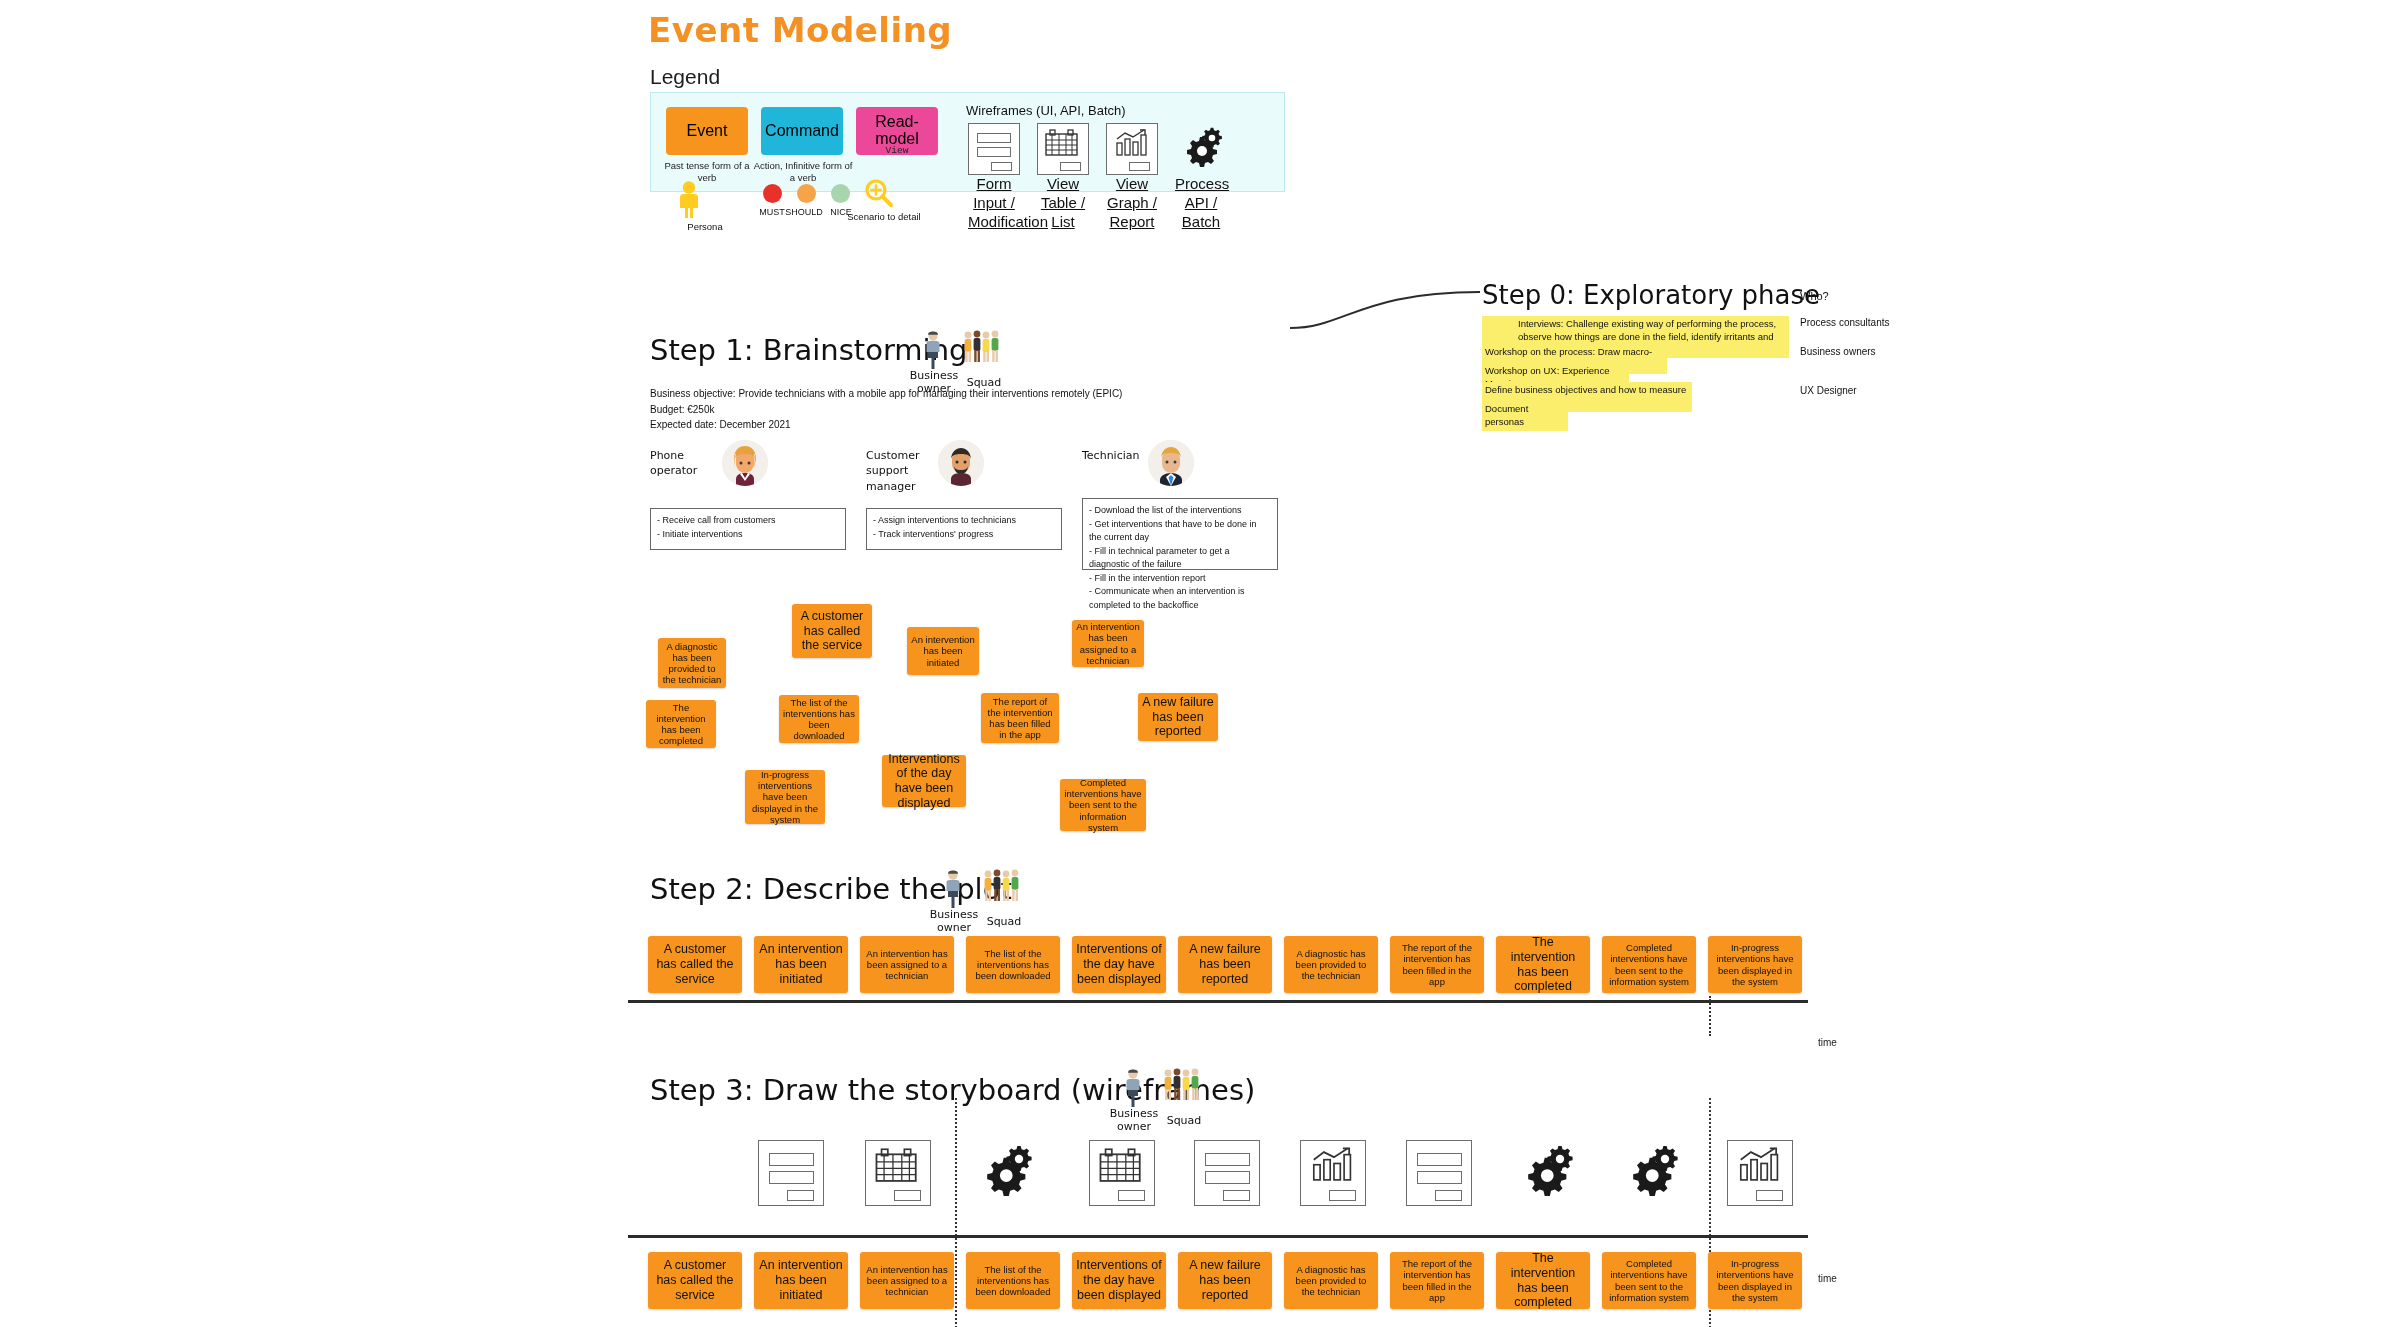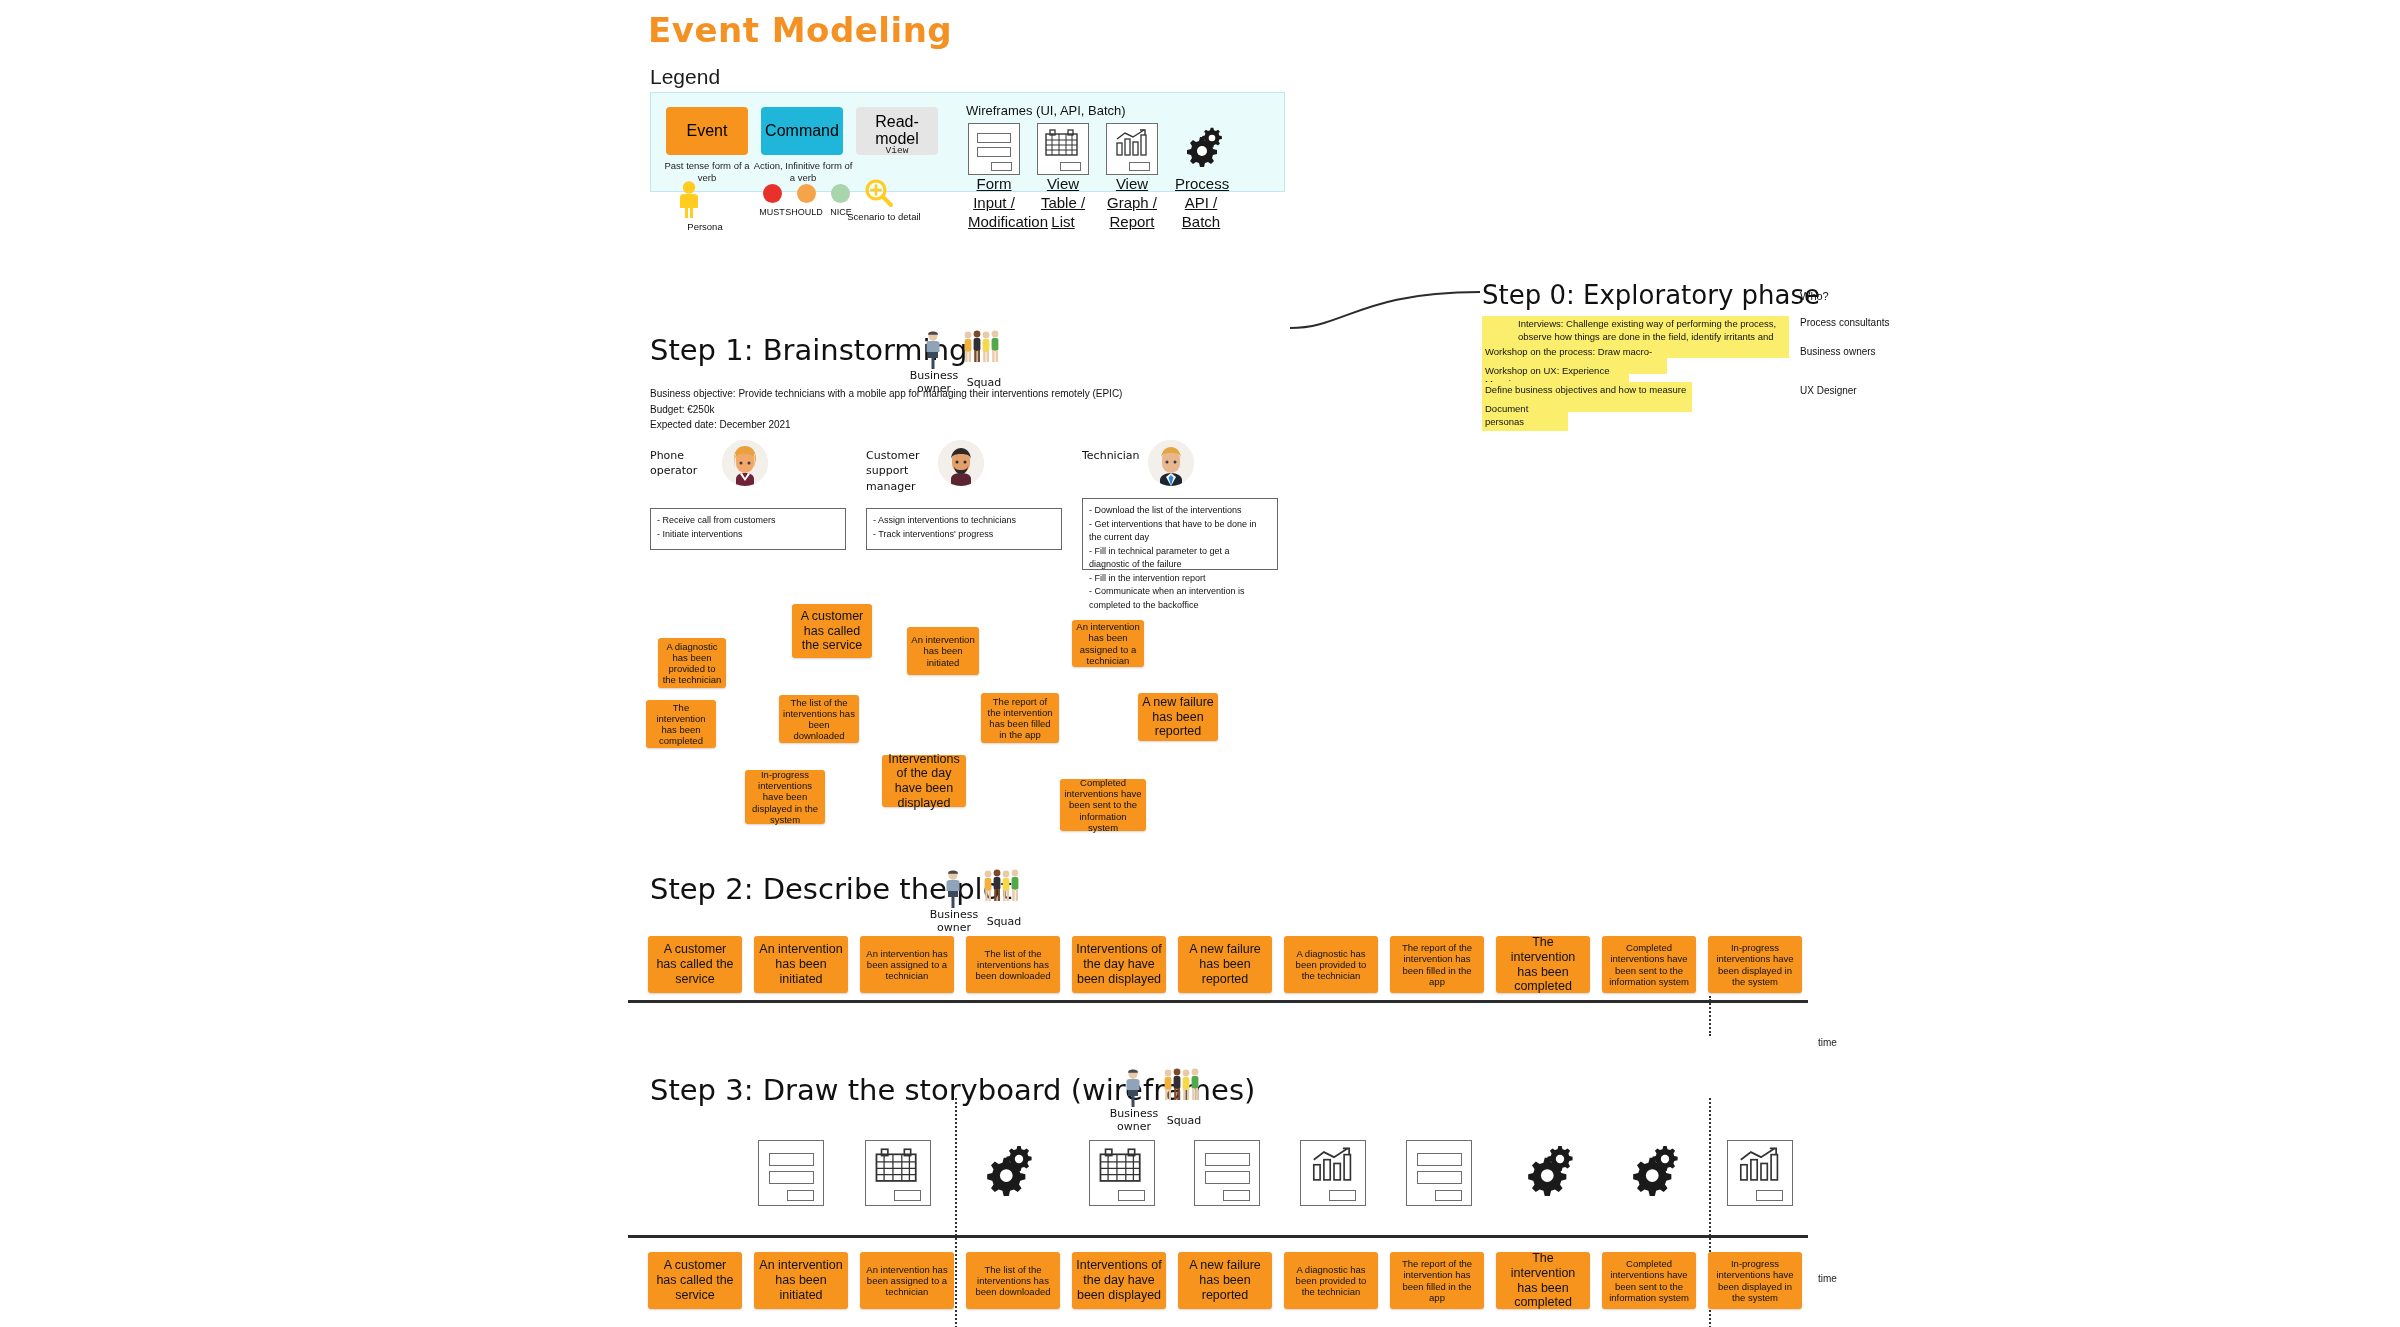--- a/index.html
+++ b/index.html
@@ -119,21 +119,21 @@
 <div class="abs" id="legend-label">Legend</div>
 
 <div class="abs" id="legend-box">
 
   <div class="lg-card" id="lg-event" style="background: rgb(247, 148, 29);">
     <span>Event</span>
   </div>
   <div class="lg-card" id="lg-command" style="background: rgb(31, 182, 217);">
     <span>Command</span>
   </div>
-  <div class="lg-card" id="lg-readmodel" style="background: #e5e5e5;">
+  <div class="lg-card" id="lg-readmodel" style="background: #ec4899;">
     <span>Read-model</span>
   </div>
 
   <div class="lg-sub" id="sub-event">Past tense form of a verb</div>
   <div class="lg-sub" id="sub-command">Action, Infinitive form of a verb</div>
   <div class="lg-sub" id="sub-readmodel">View</div>
 
   <div id="persona-wrap">
     <svg width="26" height="38" viewBox="0 0 26 38">
       <circle cx="13" cy="6.5" r="6.2" fill="#FFCC1F"></circle>

